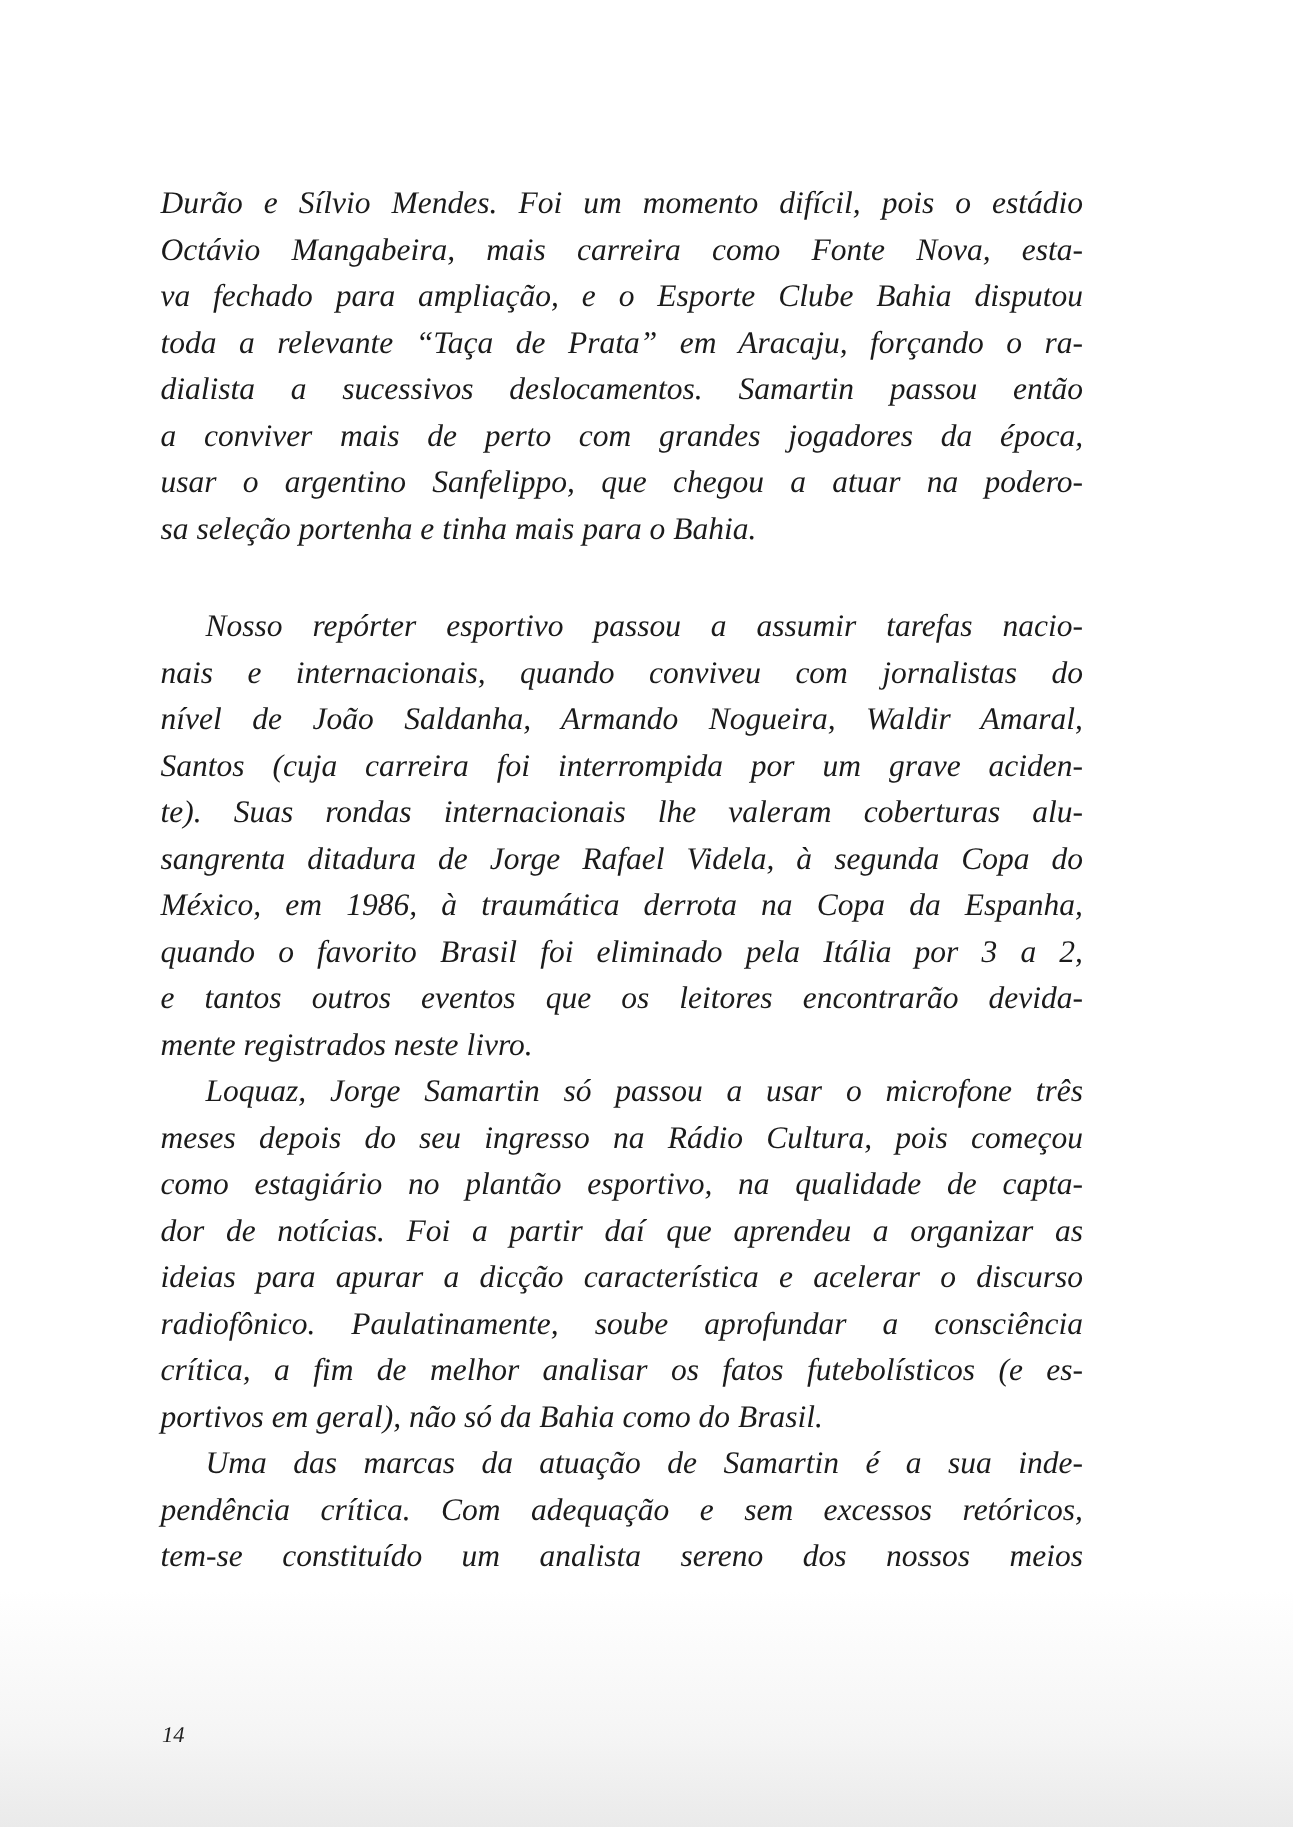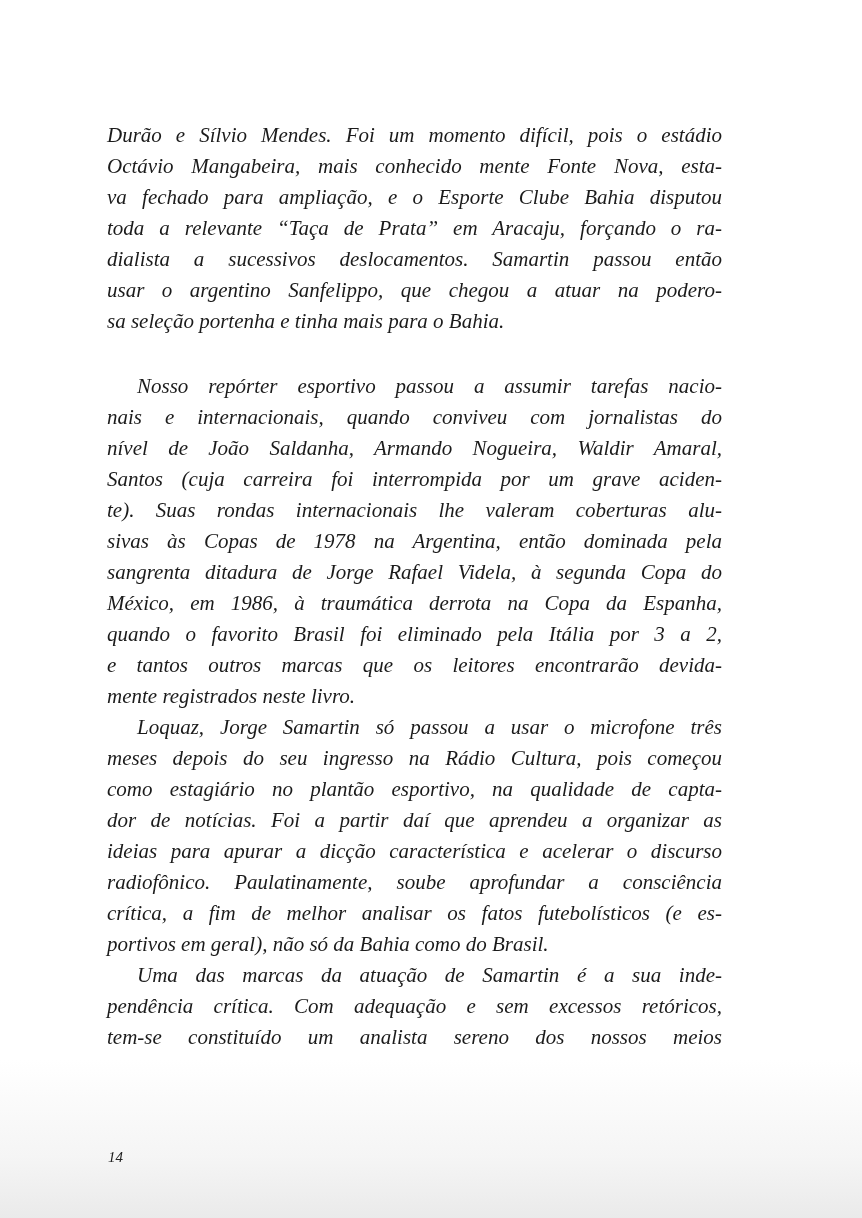--- a/index.html
+++ b/index.html
@@ -47,38 +47,38 @@
     color: #222222;
   }
 </style>
 </head>
 <body>
 
 <div class="page">
   <div class="text-block" id="text-block">
       <div class="paragraph">
         <div class="line">Durão e Sílvio Mendes. Foi um momento difícil, pois o estádio</div>
-        <div class="line">Octávio Mangabeira, mais conhecido mente Fonte Nova, esta-</div>
+        <div class="line">Octávio Mangabeira, mais carreira como Fonte Nova, esta-</div>
         <div class="line">va fechado para ampliação, e o Esporte Clube Bahia disputou</div>
         <div class="line">toda a relevante “Taça de Prata” em Aracaju, forçando o ra-</div>
         <div class="line">dialista a sucessivos deslocamentos. Samartin passou então</div>
+        <div class="line">a conviver mais de perto com grandes jogadores da época,</div>
         <div class="line">usar o argentino Sanfelippo, que chegou a atuar na podero-</div>
         <div class="line lastline">sa seleção portenha e tinha mais para o Bahia.</div>
       </div>
       <div class="paragraph gap">
         <div class="line indent">Nosso repórter esportivo passou a assumir tarefas nacio-</div>
         <div class="line">nais e internacionais, quando conviveu com jornalistas do</div>
         <div class="line">nível de João Saldanha, Armando Nogueira, Waldir Amaral,</div>
         <div class="line">Santos (cuja carreira foi interrompida por um grave aciden-</div>
         <div class="line">te). Suas rondas internacionais lhe valeram coberturas alu-</div>
-        <div class="line">sivas às Copas de 1978 na Argentina, então dominada pela</div>
         <div class="line">sangrenta ditadura de Jorge Rafael Videla, à segunda Copa do</div>
         <div class="line">México, em 1986, à traumática derrota na Copa da Espanha,</div>
         <div class="line">quando o favorito Brasil foi eliminado pela Itália por 3 a 2,</div>
-        <div class="line">e tantos outros marcas que os leitores encontrarão devida-</div>
+        <div class="line">e tantos outros eventos que os leitores encontrarão devida-</div>
         <div class="line lastline">mente registrados neste livro.</div>
       </div>
       <div class="paragraph">
         <div class="line indent">Loquaz, Jorge Samartin só passou a usar o microfone três</div>
         <div class="line">meses depois do seu ingresso na Rádio Cultura, pois começou</div>
         <div class="line">como estagiário no plantão esportivo, na qualidade de capta-</div>
         <div class="line">dor de notícias. Foi a partir daí que aprendeu a organizar as</div>
         <div class="line">ideias para apurar a dicção característica e acelerar o discurso</div>
         <div class="line">radiofônico. Paulatinamente, soube aprofundar a consciência</div>
         <div class="line">crítica, a fim de melhor analisar os fatos futebolísticos (e es-</div>

